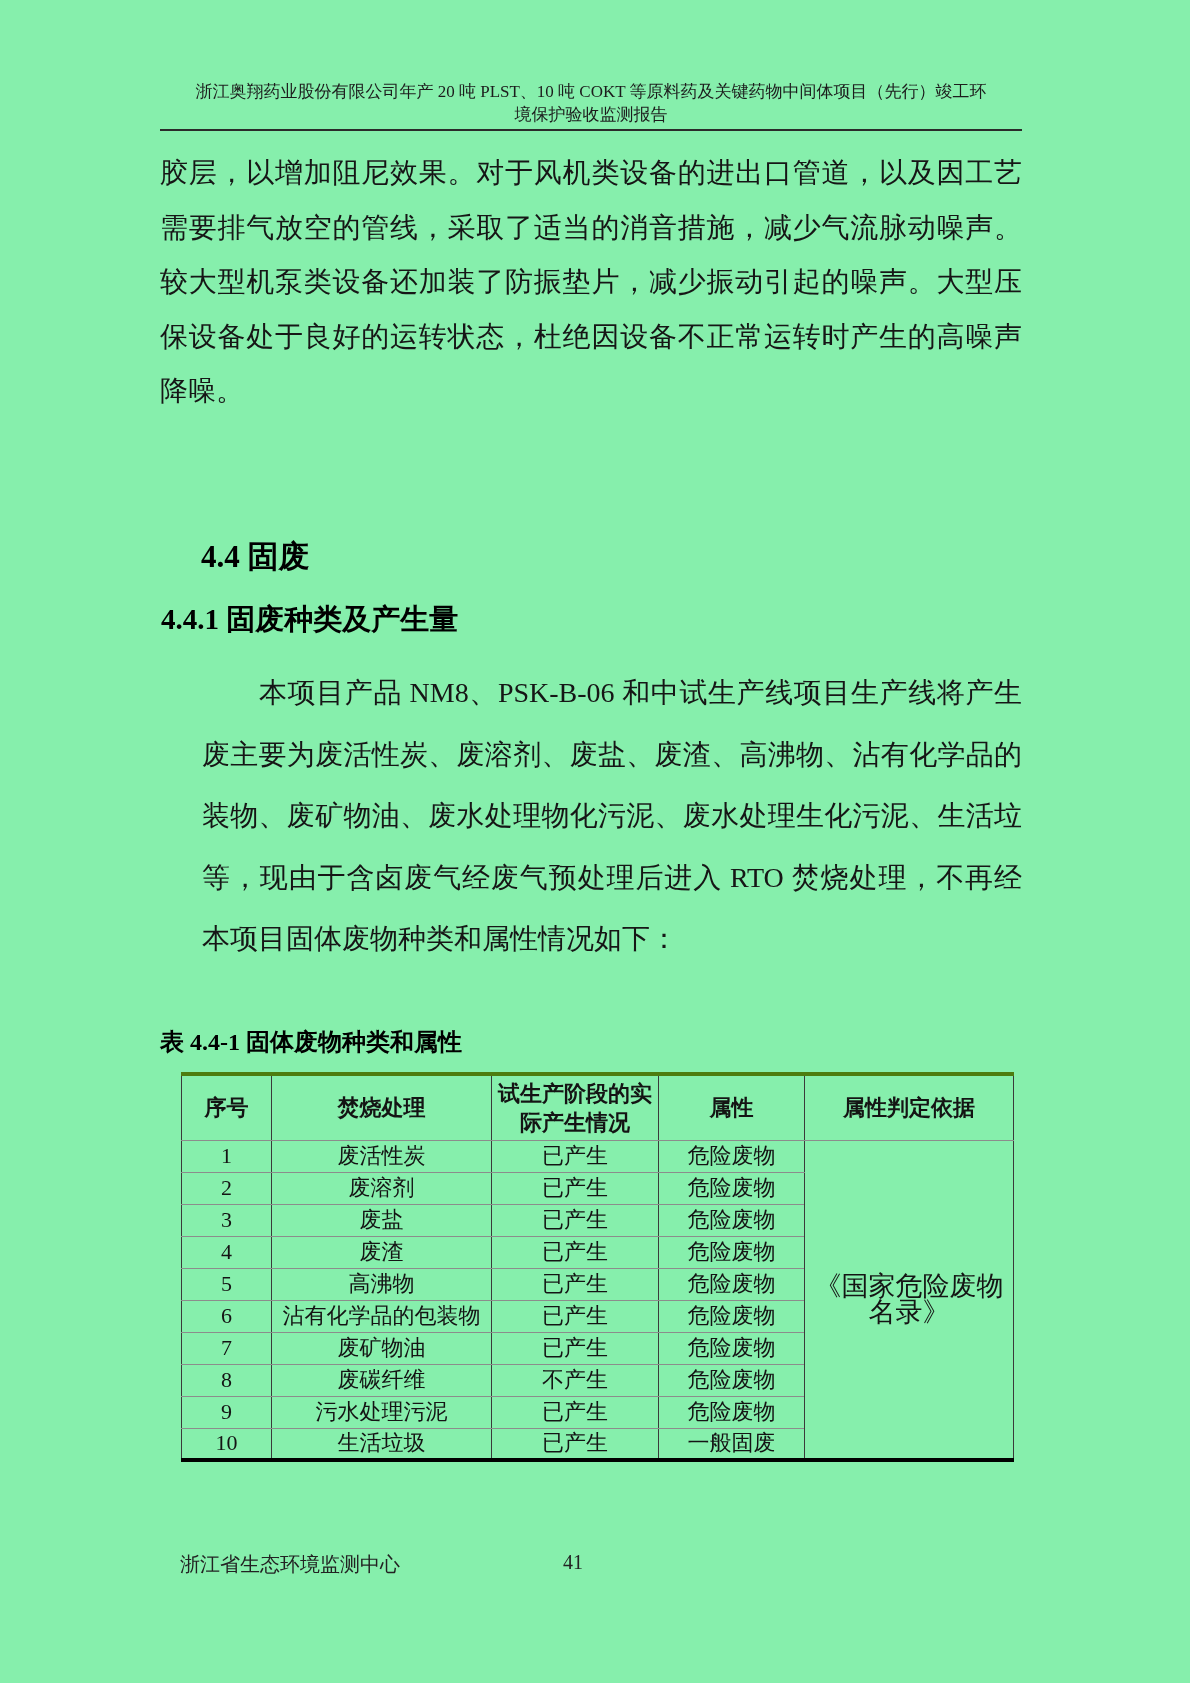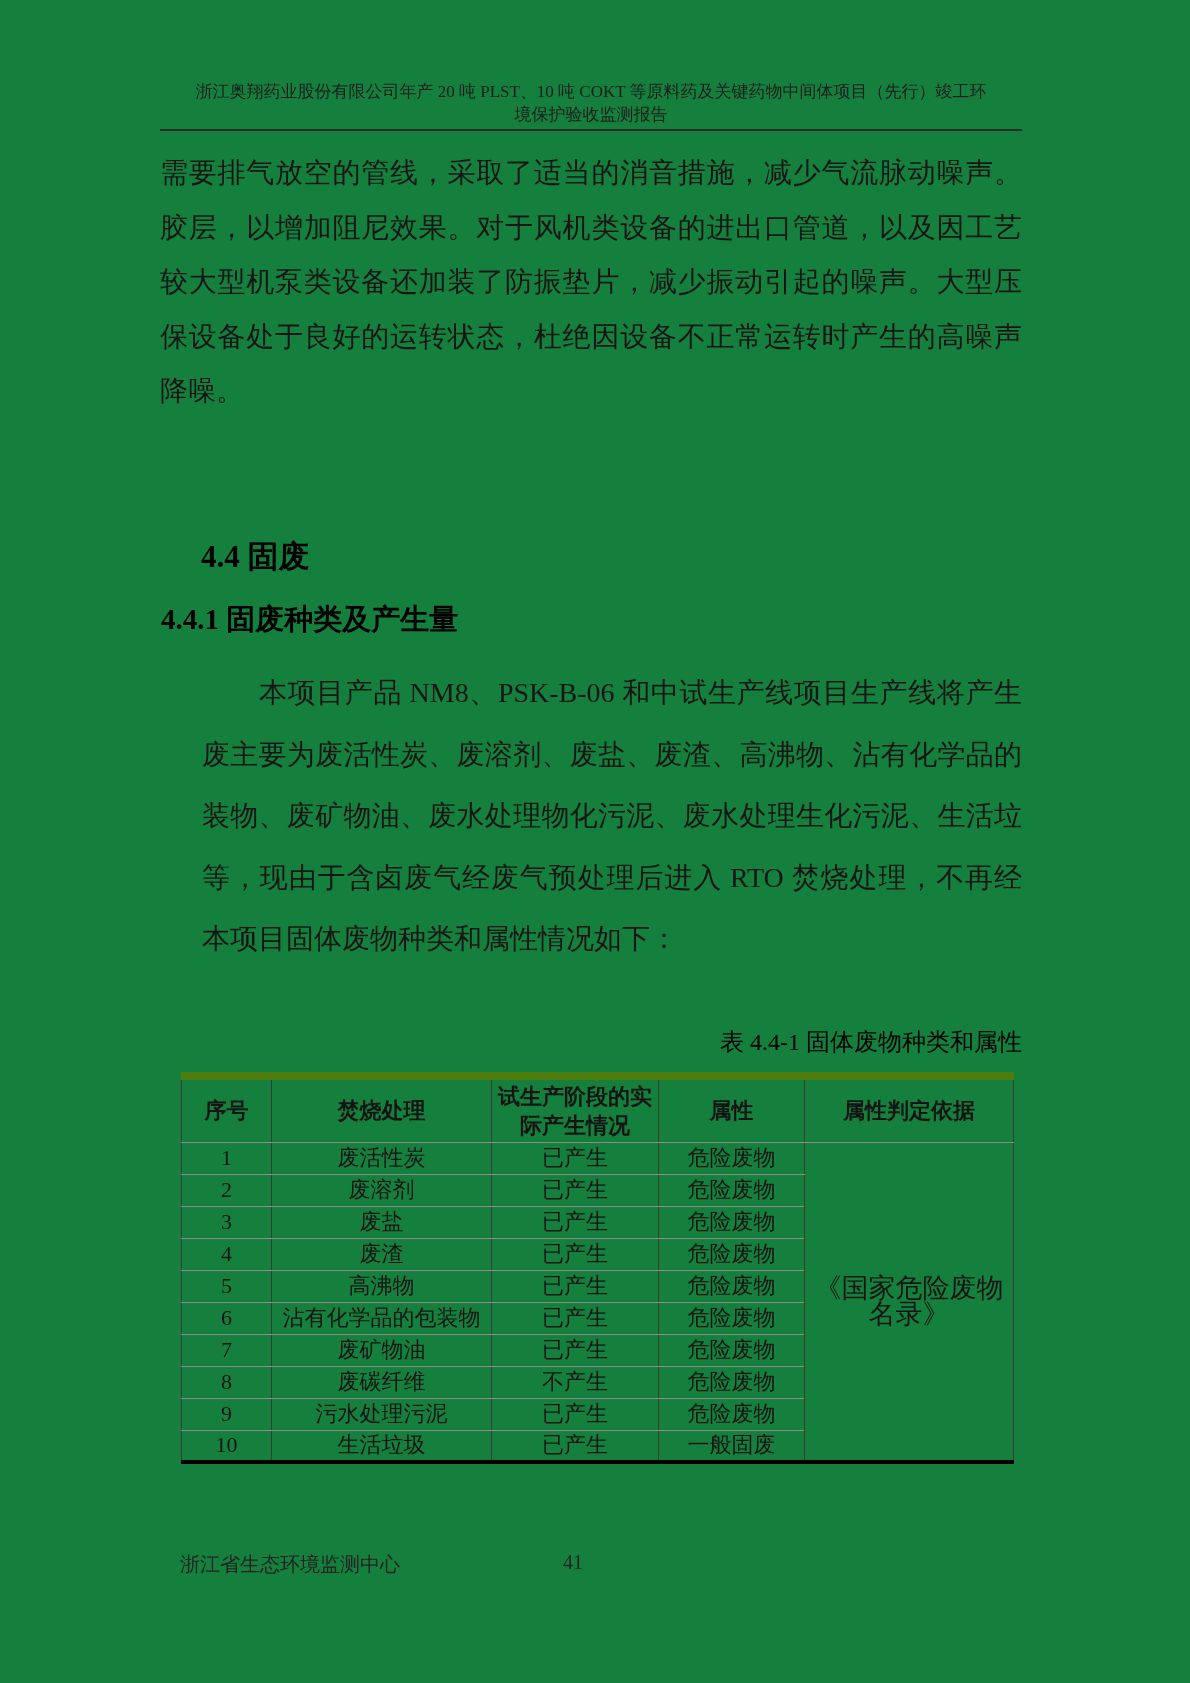--- a/index.html
+++ b/index.html
@@ -2,21 +2,21 @@
 <html><head>
 <meta charset="utf-8">
 <style>
   * { margin: 0; padding: 0; box-sizing: border-box; }
   html, body { background: #888; }
   .page {
     position: relative;
     width: 1190px;
     height: 1683px;
     margin: 0 auto;
-    background: #15803d;
+    background: #86efac;
     font-family: "Liberation Serif", "DejaVu Serif", serif;
     color: #161616;
     overflow: hidden;
   }
   
   .doc-header {
     position: absolute;
     top: 80px; left: 160px; width: 862px;
     text-align: center;
     font-size: 17px;
@@ -52,31 +52,31 @@
   }
   .h-441 {
     position: absolute;
     top: 600px; left: 161px;
     font-size: 29px; font-weight: bold; color: #000;
   }
   
   .tbl-caption {
     position: absolute;
     top: 1026px; left: 160px; width: 862px;
-    text-align: right;
-    font-size: 24px; font-weight: normal; color: #000;
+    text-align: left;
+    font-size: 24px; font-weight: bold; color: #000;
   }
   
   table.solid-waste {
     position: absolute;
     top: 1072px; left: 181px;
     width: 832px;
     border-collapse: collapse;
     table-layout: fixed;
-    border-top: 8px solid #4d7c0f;
+    border-top: 4px solid #4d7c0f;
     border-bottom: 4px solid #000;
     font-size: 22px;
     color: #141414;
   }
   table.solid-waste th, table.solid-waste td {
     border-left: 1px solid #3a3a3a;
     border-right: 1px solid #3a3a3a;
     border-bottom: 1px solid #8c8c8c;
     text-align: center;
     vertical-align: middle;
@@ -103,22 +103,22 @@
 
 <div class="page">
 
   <div class="doc-header">
     <div>浙江奥翔药业股份有限公司年产 20 吨 PLST、10 吨 COKT 等原料药及关键药物中间体项目（先行）竣工环</div>
     <div>境保护验收监测报告</div>
   </div>
   <div class="header-rule"></div>
 
   <div class="para para-noise">
+    <div class="jline">胶层，以增加阻尼效果。对于风机类设备的进出口管道，以及因工艺</div>
     <div class="jline">需要排气放空的管线，采取了适当的消音措施，减少气流脉动噪声。</div>
-    <div class="jline">胶层，以增加阻尼效果。对于风机类设备的进出口管道，以及因工艺</div>
     <div class="jline">较大型机泵类设备还加装了防振垫片，减少振动引起的噪声。大型压</div>
     <div class="jline">保设备处于良好的运转状态，杜绝因设备不正常运转时产生的高噪声</div>
     <div class="jline last">降噪。</div>
   </div>
 
   <div class="h-44">4.4 固废</div>
   <div class="h-441">4.4.1 固废种类及产生量</div>
 
   <div class="para para-solid">
     <div class="jline indent">本项目产品 NM8、PSK-B-06 和中试生产线项目生产线将产生固</div>

